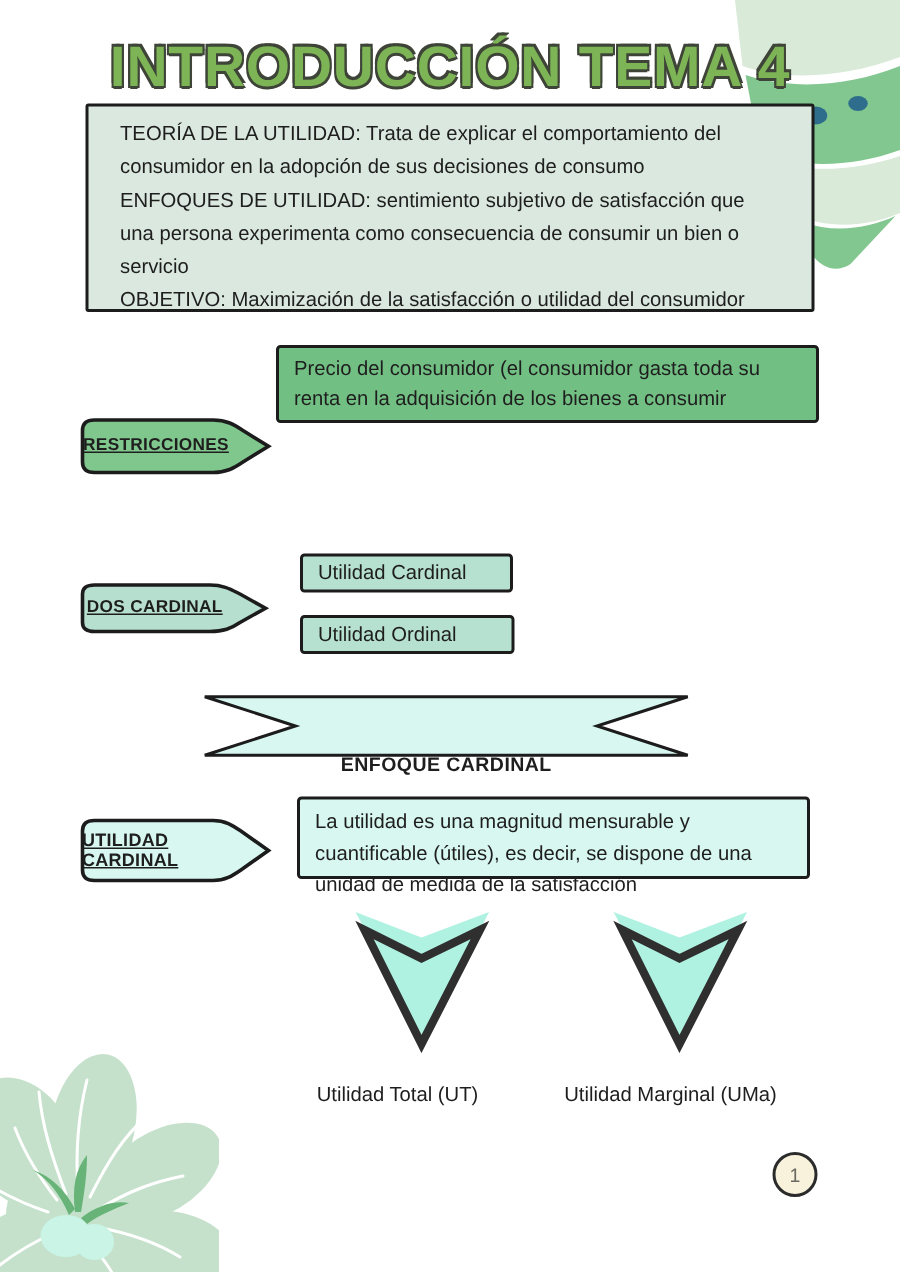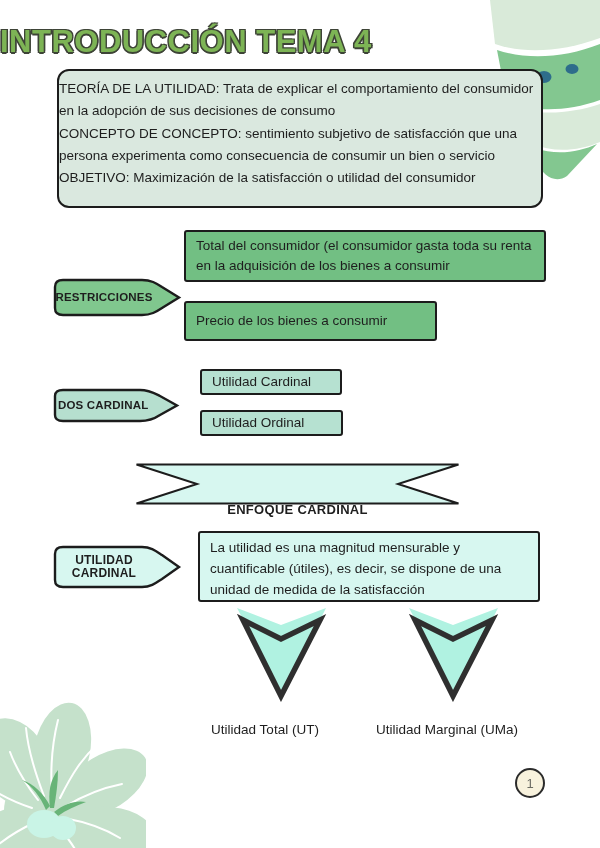--- a/index.html
+++ b/index.html
@@ -6,64 +6,64 @@
   html,body { background:#ffffff; }
   .page {
     position:relative; width:600px; height:848px; margin:0 auto;
     background:#ffffff; overflow:hidden;
     font-family:"Liberation Sans", sans-serif; color:var(--ink,#1e1e1e);
   }
   .deco { position:absolute; z-index:0; }
 
   
   .title {
-    position:absolute; top:24px; left:0; width:100%; text-align:left;
-    font-size:31px; font-weight:bold; letter-spacing:.5px;
+    position:absolute; top:24px; left:0; width:100%; text-align:center;
+    font-size:38px; font-weight:bold; letter-spacing:.5px;
     color:var(--title-green,#7db455);
     text-shadow:
       -1.4px -1.4px 0 var(--title-outline,#3e4437),
        1.4px -1.4px 0 var(--title-outline,#3e4437),
       -1.4px  1.4px 0 var(--title-outline,#3e4437),
        1.4px  1.4px 0 var(--title-outline,#3e4437),
        0 2.2px 0 var(--title-outline,#3e4437);
     z-index:2;
   }
 
   
   .bx {
     position:absolute; z-index:1;
     border:2px solid var(--border,#1c1c1c); border-radius:3px;
     font-size:13.5px; line-height:20px;
   }
   .intro-box {
     left:57px; top:69px; width:486px; height:139px;
     background:var(--box-pale-green,#dae8df);
-    padding:7px 0; line-height:22.3px; border-radius:12px;
+    padding:7px 21px; line-height:22.3px; border-radius:2px;
   }
   .green-box { background:var(--box-green,#72bf83); }
   .renta-box  { left:184px; top:230px; width:362px; height:52px; padding:5px 10px; display:flex; align-items:center; }
   .precio-box { left:184px; top:301px; width:253px; height:40px; padding:0 10px; display:flex; align-items:center; }
   .mint-box {
     background:var(--box-mint,#b6e1d1); display:flex; align-items:center;
     padding:0 10px;
   }
   .cardinal-box { left:200px; top:369px; width:142px; height:26px; }
   .ordinal-box  { left:200px; top:410px; width:143px; height:26px; }
   .def-box {
-    left:198px; top:531px; width:342px; height:71px;
+    left:198px; top:531px; width:342px; height:55px;
     background:var(--box-cyan,#d7f7f0); padding:4px 10px; line-height:21px;
   }
 
   
   .badge { position:absolute; z-index:1; }
   .badge svg { position:absolute; left:0; top:0; width:100%; height:100%; }
   .badge .lbl {
     position:absolute; left:2%; top:0; width:76%; height:100%;
-    display:flex; align-items:center; justify-content:center; text-align:center;
-    font-weight:bold; font-size:11.5px; line-height:13.5px; letter-spacing:.2px;
+    display:flex; align-items:center; justify-content:center; text-align:left;
+    font-weight:bold; font-size:11.5px; line-height:13.5px; letter-spacing:.2px;text-decoration:underline;
   }
   .badge-restricciones { left:52px; top:278px; width:130px; height:39px; }
   .badge-enfoques      { left:52px; top:388px; width:128px; height:35px; }
   .badge-uc            { left:52px; top:545px; width:130px; height:44px; }
   .badge-uc .lbl       { font-size:12px; }
 
   
   .ribbon { position:absolute; left:135px; top:463px; width:325px; height:42px; z-index:1; }
   .ribbon svg { position:absolute; inset:0; width:100%; height:100%; }
   .ribbon .lbl {
@@ -136,35 +136,32 @@
     <g style="fill:var(--center-cyan,#c9f4e6)">
       <ellipse cx="56" cy="124" rx="17" ry="14"></ellipse>
       <ellipse cx="75" cy="128" rx="13" ry="12"></ellipse>
     </g>
   </svg>
 
   <h1 class="title">INTRODUCCIÓN TEMA 4</h1>
 
   <div class="bx intro-box">
     <div>TEORÍA DE LA UTILIDAD: Trata de explicar el comportamiento del consumidor en la adopción de sus decisiones de consumo</div>
-    <div>CONCEPTO DE CONCEPTO: sentimiento subjetivo de satisfacción que una persona experimenta como consecuencia de consumir un bien o servicio</div>
+    <div>ENFOQUES DE UTILIDAD: sentimiento subjetivo de satisfacción que una persona experimenta como consecuencia de consumir un bien o servicio</div>
     <div>OBJETIVO: Maximización de la satisfacción o utilidad del consumidor</div>
   </div>
 
   <div class="badge badge-restricciones">
     <svg viewBox="0 0 130 39" preserveAspectRatio="none">
       <path d="M11,2 H90 C99,2 104,5 110,9 L127,19.5 L110,30 C104,34 99,37 90,37 H11 Q3,37 3,30 V9 Q3,2 11,2 Z" style="fill:var(--badge-green,#80c78e)" stroke="#1c1c1c" stroke-width="2.4"></path>
     </svg>
     <span class="lbl">RESTRICCIONES</span>
   </div>
   <div class="bx green-box renta-box">
-    <span>Total del consumidor (el consumidor gasta toda su renta en la adquisición de los bienes a consumir</span>
-  </div>
-  <div class="bx green-box precio-box">
-    <span>Precio de los bienes a consumir</span>
+    <span>Precio del consumidor (el consumidor gasta toda su renta en la adquisición de los bienes a consumir</span>
   </div>
 
   <div class="badge badge-enfoques">
     <svg viewBox="0 0 128 35" preserveAspectRatio="none">
       <path d="M11,2 H88 C97,2 102,5 108,8 L125,17.5 L108,27 C102,31 97,33 88,33 H11 Q3,33 3,27 V8 Q3,2 11,2 Z" style="fill:var(--badge-mint,#b6dfcf)" stroke="#1c1c1c" stroke-width="2.4"></path>
     </svg>
     <span class="lbl">DOS CARDINAL</span>
   </div>
   <div class="bx mint-box cardinal-box">
     <span>Utilidad Cardinal</span>

